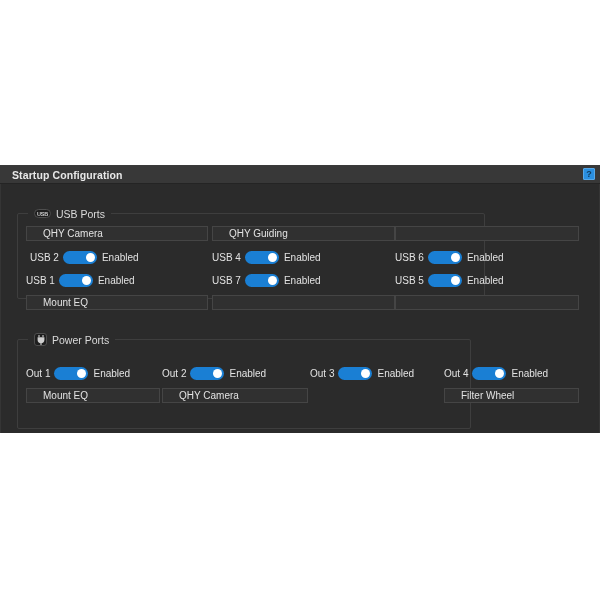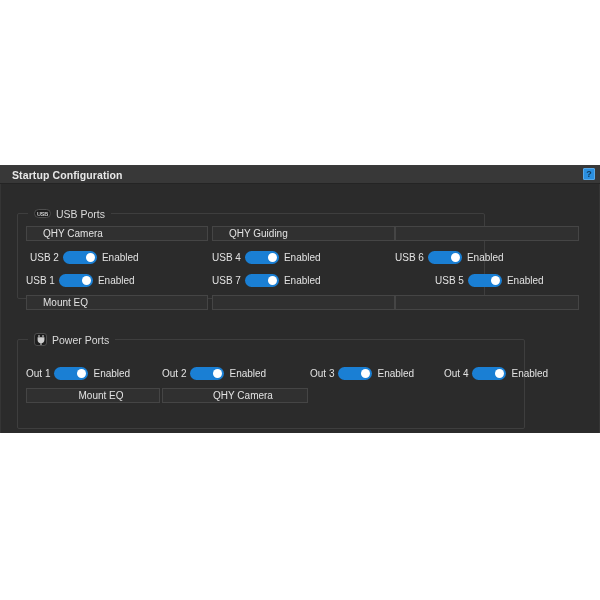--- a/index.html
+++ b/index.html
@@ -222,34 +222,34 @@
           </span>
         <span class="toggle-state">Enabled</span>
       </div>
       <div class="toggle-row" style="left:194px; top:59px;">
         <span class="toggle-name">USB 7</span>
         <span class="switch">
             <span class="knob"></span>
           </span>
         <span class="toggle-state">Enabled</span>
       </div>
-      <div class="toggle-row" style="left:377px; top:59px;margin-left:40px;">
+      <div class="toggle-row" style="left:377px; top:59px;">
         <span class="toggle-name">USB 5</span>
         <span class="switch">
             <span class="knob"></span>
           </span>
         <span class="toggle-state">Enabled</span>
       </div>
 
       <div class="textfield" style="left:8px;  top:81px; width:182px;">Mount EQ</div>
       <div class="textfield" style="left:194px; top:81px; width:183px;"></div>
       <div class="textfield" style="left:377px; top:81px; width:184px;"></div>
     </div>
 
-    <div class="groupbox" style="left:16px; top:155px; width:508px; height:90px;text-align:center;">
+    <div class="groupbox" style="left:16px; top:155px; width:454px; height:90px;">
 
       <div class="group-legend">
         <span class="power-icon">
           <svg width="8" height="10" viewBox="0 0 8 10" aria-hidden="true">
             <path d="M2 0 v2 M6 0 v2" stroke="#cfcfcf" stroke-width="1.1" fill="none"></path>
             <path d="M0.6 2.2 h6.8 v2.6 a3.4 3.4 0 0 1 -6.8 0 z" fill="#cfcfcf"></path>
             <path d="M4 8 v2" stroke="#cfcfcf" stroke-width="1.1" fill="none"></path>
           </svg>
         </span>
         <span class="legend-label">Power Ports</span>
@@ -279,16 +279,17 @@
       <div class="toggle-row" style="left:426px; top:26px;">
         <span class="toggle-name">Out 4</span>
         <span class="switch">
             <span class="knob"></span>
           </span>
         <span class="toggle-state">Enabled</span>
       </div>
 
       <div class="textfield" style="left:8px;   top:48px; width:134px;">Mount EQ</div>
       <div class="textfield" style="left:144px; top:48px; width:146px;">QHY Camera</div>
+      <div class="textfield" style="left:426px; top:48px; width:135px;">Filter Wheel</div>
     </div>
 
   </div>
 </div>
 
 </body></html>

